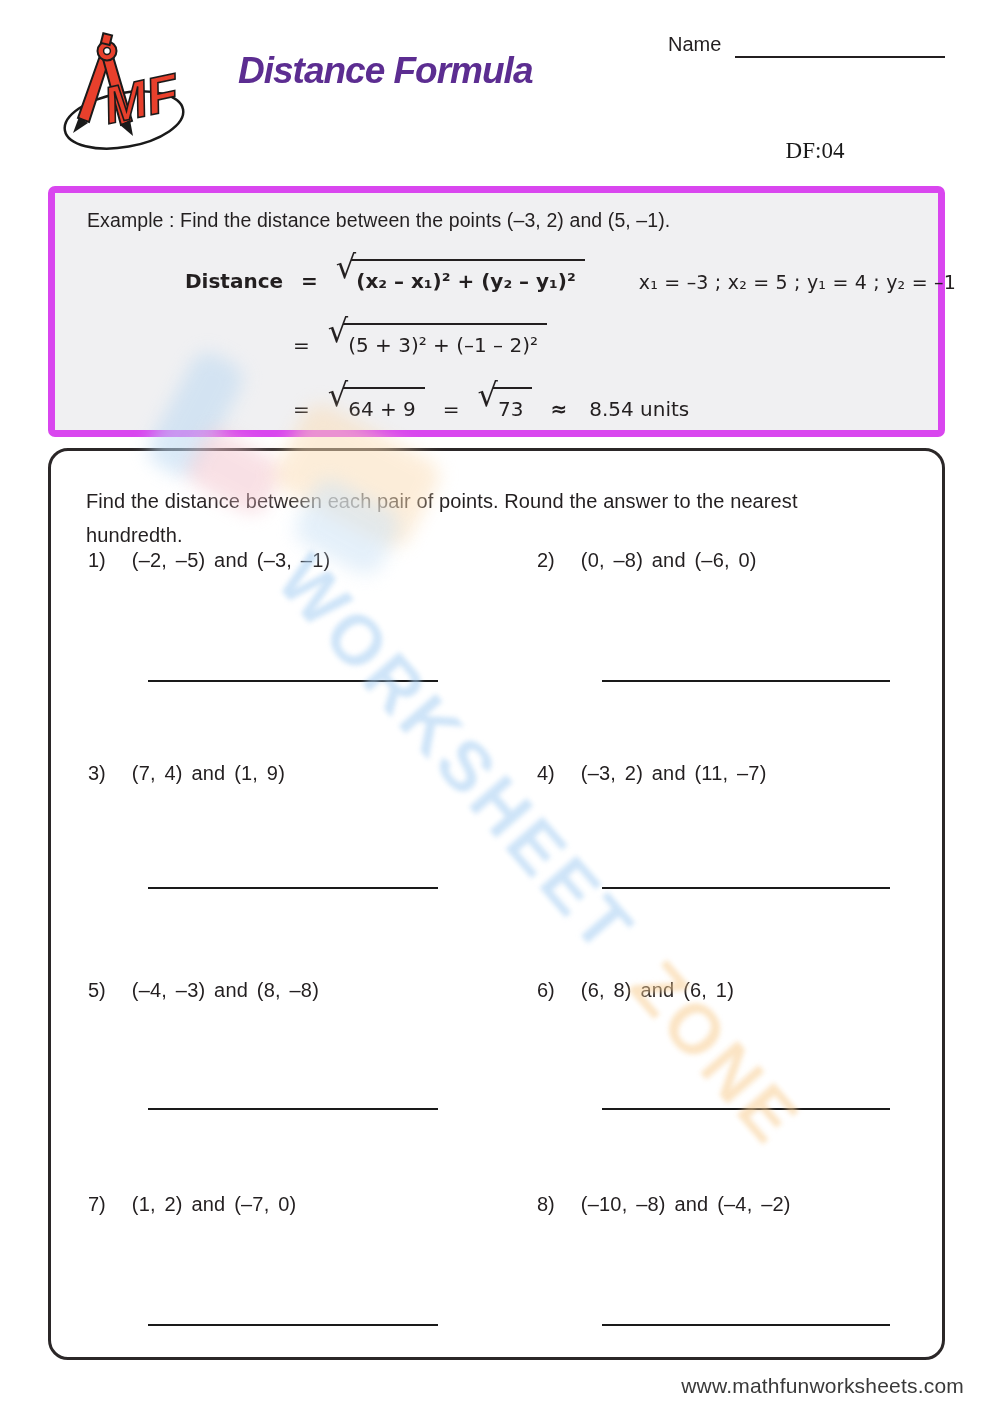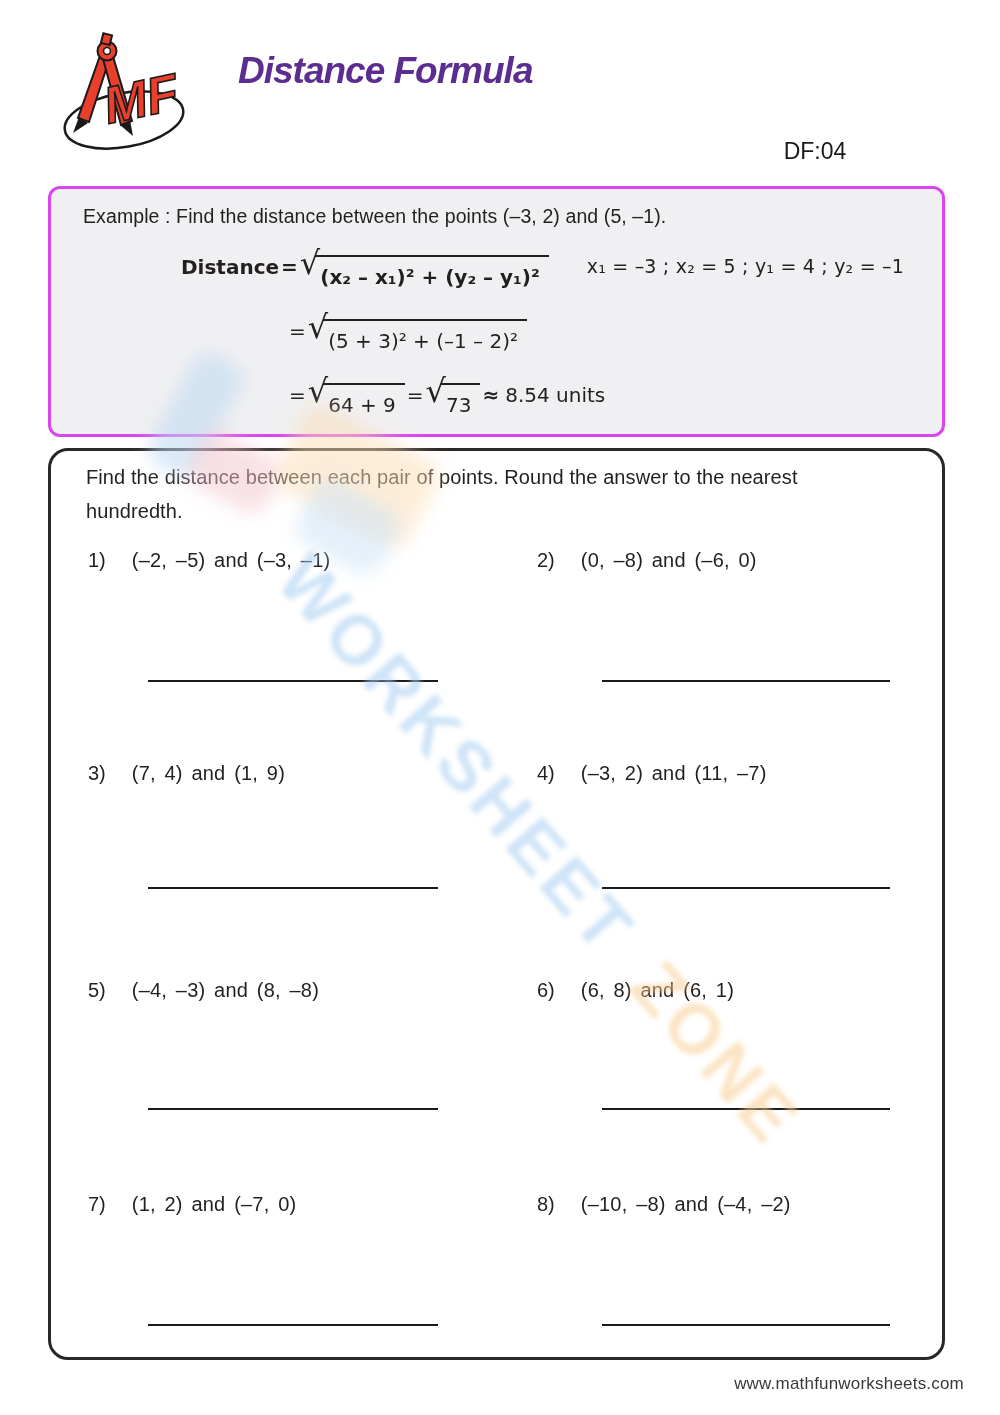--- a/index.html
+++ b/index.html
@@ -21,55 +21,55 @@
     font-size: 37px; font-weight: bold; font-style: italic;
     color: #5c2d91; letter-spacing: -1px; 
   }
   .field-row { position: absolute; display: flex; align-items: flex-end; gap: 14px; }
   .field-row.name-row  { left: 668px; top: 32px; }
   .field-row.score-row { left: 668px; top: 87px; }
   .field-label { font-size: 20px; color: #231f20; padding-bottom: 2px; }
   .write-line { width: 210px; border-bottom: 2px solid #231f20; height: 26px; }
   .doc-code {
     position: absolute; left: 770px; top: 138px; width: 90px;
-    font-family: Liberation Sans, sans-serif; font-size: 23px; color: #1a1a1a;
+    font-family: Liberation Serif, serif; font-size: 23px; color: #1a1a1a;
     text-align: center;
   }
 
   
   .example-box {
     position: absolute; left: 48px; top: 186px; width: 897px; height: 251px;
-    background: #f0f0f2; border: 3px solid #d946ef; border-radius: 12px;
+    background: #f0f0f2; border: 7px solid #d946ef; border-radius: 7px;
   }
   .main-box {
     position: absolute; left: 48px; top: 448px; width: 897px; height: 912px;
     background: transparent; border: 3px solid #2b2728; border-radius: 20px;
   }
 
   
   .ex-prompt {
     position: absolute; left: 32px; top: 16px;
     font-size: 19.5px; color: #231f20; letter-spacing: 0.1px;
   }
-  .ex-row { position: absolute; display: flex; align-items: flex-start; 
+  .ex-row { position: absolute; display: flex; align-items: flex-end; gap: 16px;
     font-family: "DejaVu Sans", sans-serif; font-size: 20px; color: #231f20; }
   .ex-row-1 { left: 130px; top: 66px; }
   .ex-row-2 { left: 236px; top: 130px; }
   .ex-row-3 { left: 236px; top: 194px; }
   .bold { font-weight: bold; }
   .eq { padding: 0 2px; }
   .subs { margin-left: 38px; font-size: 19px; white-space: nowrap; letter-spacing: 0.2px; }
   .sqrt { display: inline-flex; align-items: flex-start; }
   .sqrt-sign { font-size: 1.6em; line-height: 0.95; margin-top: -7px; font-weight: 400; }
   .sqrt-body { border-top: 2.5px solid #231f20; padding: 8px 9px 0 5px; margin-left: -5px; white-space: nowrap; }
   .result { font-weight: normal; margin-left: 4px; white-space: nowrap; }
 
   
   .instructions {
-    position: absolute; left: 86px; top: 460px; width: 800px;
+    position: absolute; left: 86px; top: 484px; width: 800px;
     font-size: 20px; line-height: 34px; color: #231f20; letter-spacing: 0.1px;
   }
   .problem { position: absolute; display: flex; gap: 26px; font-size: 20px; color: #231f20; }
   .problem .p-text { word-spacing: 3px; letter-spacing: 0.2px; }
   .p1 { left: 88px;  top: 549px; }
   .p2 { left: 537px; top: 549px; }
   .p3 { left: 88px;  top: 762px; }
   .p4 { left: 537px; top: 762px; }
   .p5 { left: 88px;  top: 979px; }
   .p6 { left: 537px; top: 979px; }
@@ -81,21 +81,21 @@
   .l3 { left: 148px; top: 887px;  width: 290px; }
   .l4 { left: 602px; top: 887px;  width: 288px; }
   .l5 { left: 148px; top: 1108px; width: 290px; }
   .l6 { left: 602px; top: 1108px; width: 288px; }
   .l7 { left: 148px; top: 1324px; width: 290px; }
   .l8 { left: 602px; top: 1324px; width: 288px; }
 
   
   .footer-site {
     position: absolute; right: 36px; top: 1374px;
-    font-size: 17px; color: #3a3a3a; letter-spacing: 0.2px;
+    font-size: 21px; color: #3a3a3a; letter-spacing: 0.2px;
   }
 
   
   .watermark { position: absolute; inset: 0; pointer-events: none; z-index: 6; }
   .wm-blob { position: absolute; border-radius: 18px; filter: blur(9px); }
   .wm-blob-pencil { left: 168px; top: 352px; width: 55px; height: 125px; background: #bcd9f2; opacity: .55; transform: rotate(28deg); }
   .wm-blob-pink   { left: 190px; top: 442px; width: 88px; height: 60px;  background: #f3c3cc; opacity: .5;  transform: rotate(28deg); }
   .wm-blob-orange { left: 282px; top: 428px; width: 150px; height: 95px; background: #fbdcb4; opacity: .5;  transform: rotate(28deg); }
   .wm-blob-blue2  { left: 300px; top: 492px; width: 95px; height: 70px;  background: #cfe4f6; opacity: .55; transform: rotate(28deg); }
   .wm-text {
@@ -122,20 +122,24 @@
     <path d="M37,93 L31,109 L46,99 Z" fill="#1a1a1a"></path>
     <path d="M88,96 L91,112 L78,101 Z" fill="#1a1a1a"></path>
     <circle cx="65" cy="27" r="9.5" fill="#e8402c" stroke="#1a1a1a" stroke-width="2"></circle>
     <circle cx="65" cy="27" r="3.4" fill="#ffffff" stroke="#1a1a1a" stroke-width="1.5"></circle>
     <rect x="60" y="10" width="9" height="10" fill="#e8402c" stroke="#1a1a1a" stroke-width="2" transform="rotate(14 64 15)"></rect>
     <text x="66" y="100" font-size="52" font-weight="bold" font-style="italic" fill="#e8402c" stroke="#1a1a1a" stroke-width="1.6" transform="rotate(-12 66 100)" font-family="'Liberation Sans', sans-serif">MF</text>
   </svg>
 
   <h1 class="page-title">Distance Formula</h1>
 
+  <div class="field-row name-row">
+    <span class="field-label">Name</span>
+    <span class="write-line"></span>
+  </div>
   <div class="doc-code">DF:04</div>
 
   <section class="example-box">
     <p class="ex-prompt">Example : Find the distance between the points (–3, 2)  and (5, –1).</p>
 
     <div class="ex-row ex-row-1">
       <span class="bold">Distance</span>
       <span class="eq bold">=</span>
       <span class="sqrt">
         <span class="sqrt-sign">√</span>

